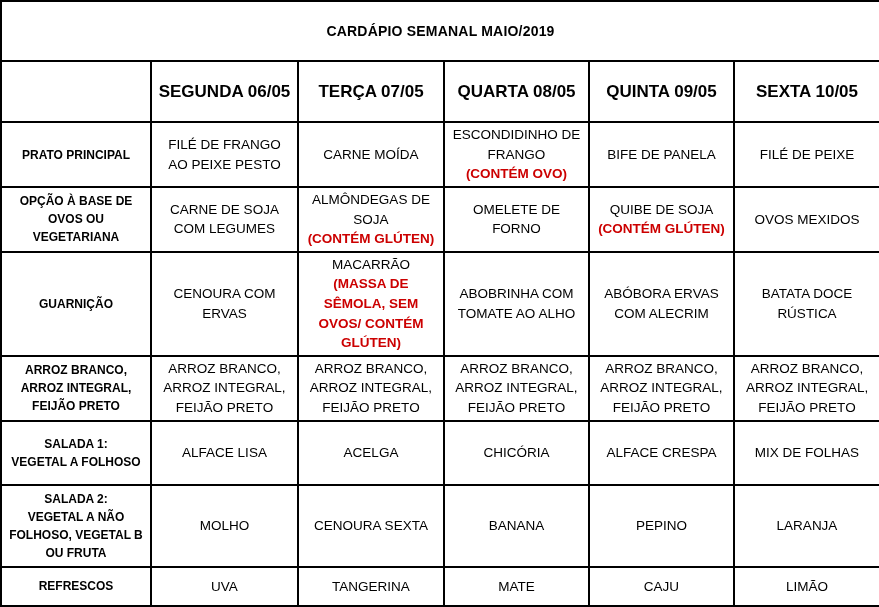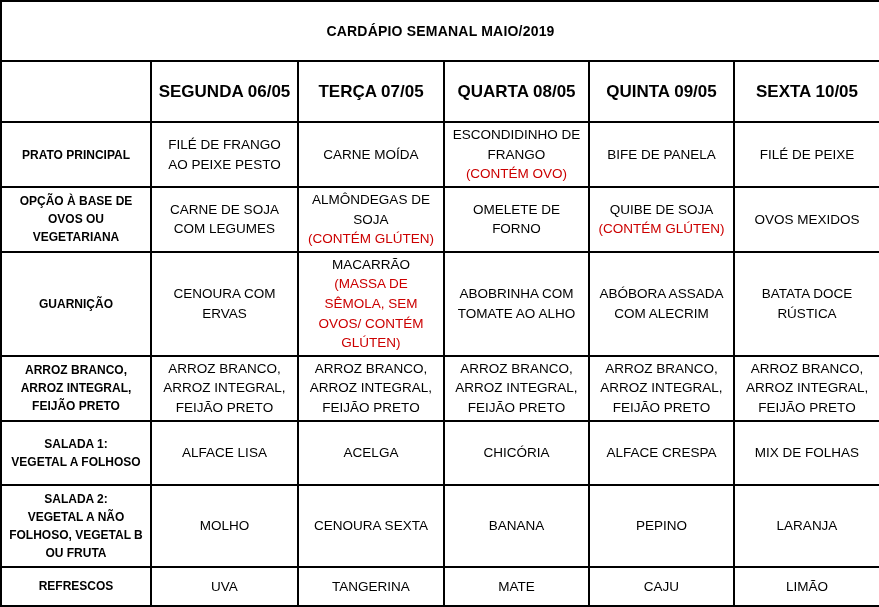--- a/index.html
+++ b/index.html
@@ -13,21 +13,21 @@
   }
   td,th{
     border:2px solid #000000;
     text-align:center;vertical-align:middle;
     padding:2px 5px;box-sizing:border-box;overflow:hidden;
   }
   .title-cell{font-weight:bold;font-size:14px;letter-spacing:.2px;}
   th.day{font-weight:bold;font-size:17px;}
   td.label-cell{font-weight:bold;font-size:12px;line-height:1.5;white-space:pre-line;}
   td.cell{font-size:13.5px;line-height:1.45;}
-  .warn{display:block;color:#CC0000;font-weight:normal;}
+  .warn{display:block;color:#CC0000;font-weight:bold;}
   .warn:empty{display:none;}
   tr.r-title{height:60px;}
   tr.r-header{height:61px;}
   tr.r-prato{height:56px;}
   tr.r-opcao{height:64px;margin-left:24px;}
   tr.r-guarnicao{height:81px;}
   tr.r-arroz{height:56px;}
   tr.r-salada1{height:64px;}
   tr.r-salada2{height:82px;}
   tr.r-refr1{height:39px;}
@@ -78,21 +78,21 @@
     <td class="cell"><span>OMELETE DE FORNO</span></td>
     <td class="cell"><span>QUIBE DE SOJA</span><span class="warn">(CONTÉM GLÚTEN)</span></td>
     <td class="cell"><span>OVOS MEXIDOS</span></td>
   </tr>
 
   <tr class="r-guarnicao">
     <td class="label-cell">GUARNIÇÃO</td>
     <td class="cell"><span>CENOURA COM ERVAS</span></td>
     <td class="cell"><span>MACARRÃO</span><span class="warn">(MASSA DE SÊMOLA, SEM OVOS/ CONTÉM GLÚTEN)</span></td>
     <td class="cell"><span>ABOBRINHA COM TOMATE AO ALHO</span></td>
-    <td class="cell"><span>ABÓBORA ASSADA COM ALECRIM</span></td>
+    <td class="cell"><span>ABÓBORA ERVAS COM ALECRIM</span></td>
     <td class="cell"><span>BATATA DOCE RÚSTICA</span></td>
   </tr>
 
   <tr class="r-arroz">
     <td class="label-cell">ARROZ BRANCO,
 ARROZ INTEGRAL,
 FEIJÃO PRETO</td>
     <td class="cell"><span>ARROZ BRANCO, ARROZ INTEGRAL, FEIJÃO PRETO</span></td>
     <td class="cell"><span>ARROZ BRANCO, ARROZ INTEGRAL, FEIJÃO PRETO</span></td>
     <td class="cell"><span>ARROZ BRANCO, ARROZ INTEGRAL, FEIJÃO PRETO</span></td>

